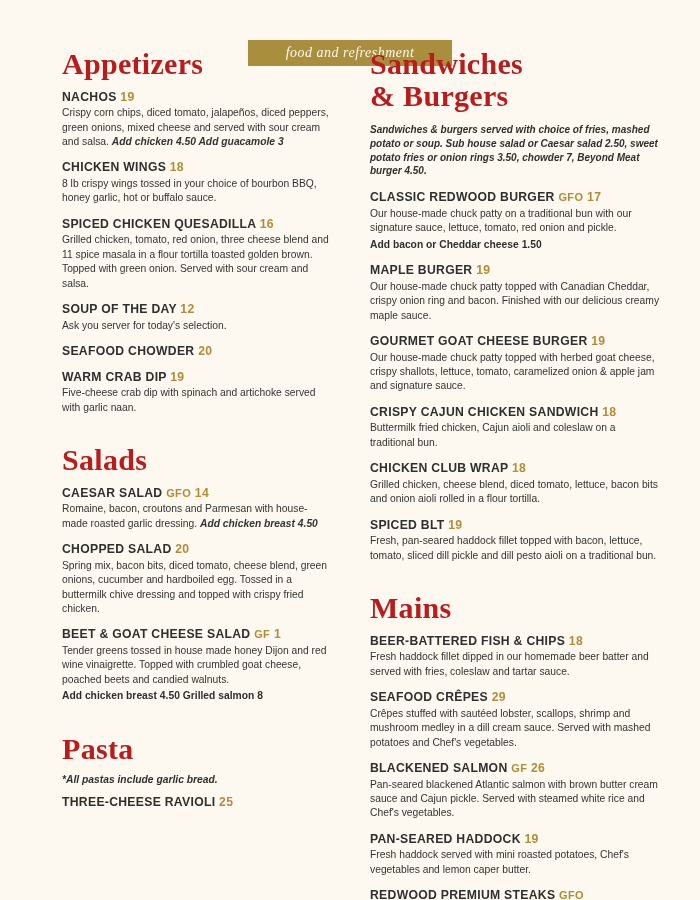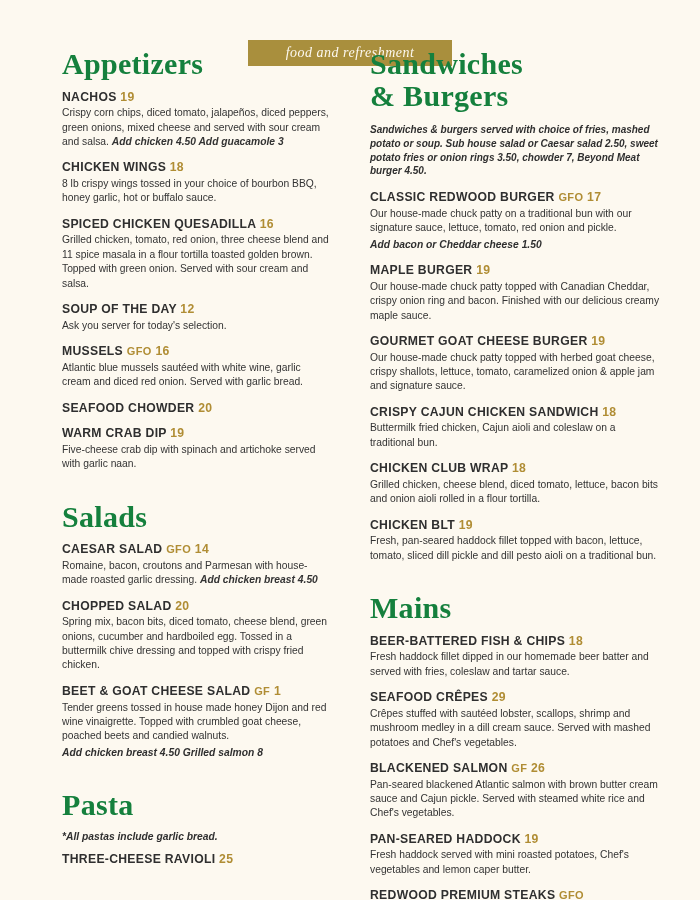--- a/index.html
+++ b/index.html
@@ -47,21 +47,21 @@
     width: 350px;
     padding: 0 18px 0 62px;
   }
   .col-right {
     width: 350px;
     padding: 0 40px 8px 20px;
   }
   .section-title {
     font-family: "Liberation Serif", serif;
     font-weight: bold;
-    color: #15803d;
+    color: #b91c1c;
     font-size: 30px;
     line-height: 1.05;
     margin: 0 0 10px 0;
     letter-spacing: 0.3px;
   }
   .section-title.two-line {
     margin-bottom: 12px;
   }
   .sec-gap {
     height: 18px;
@@ -108,21 +108,20 @@
     color: #333;
   }
   .addon {
     font-weight: bold;
     font-style: italic;
     text-align: right;
   }
   .addon-line {
     font-size: 10.3px;
     font-weight: bold;
-    font-style: italic;
     line-height: 1.4;
     margin-top: 2px;
   }
 </style>
 </head>
 <body>
 
 <div class="banner">
   <span>food and refreshment</span>
 </div>
@@ -161,28 +160,20 @@
     </div>
 
     <div class="item">
       <div class="item-head">
         <span>SOUP OF THE DAY</span>
         <span class="price">12</span>
       </div>
       <div class="desc">Ask you server for today's selection.</div>
     </div>
 
-    <div class="item">
-      <div class="item-head">
-        <span>MUSSELS</span>
-        <span class="tag">GFO</span>
-        <span class="price">16</span>
-      </div>
-      <div class="desc">Atlantic blue mussels sautéed with white wine, garlic cream and diced red onion. Served with garlic bread.</div>
-    </div>
 
     <div class="item">
       <div class="item-head">
         <span>SEAFOOD CHOWDER</span>
         <span class="price">20</span>
       </div>
     </div>
 
     <div class="item">
       <div class="item-head">
@@ -287,21 +278,21 @@
     <div class="item">
       <div class="item-head">
         <span>CHICKEN CLUB WRAP</span>
         <span class="price">18</span>
       </div>
       <div class="desc">Grilled chicken, cheese blend, diced tomato, lettuce, bacon bits and onion aioli rolled in a flour tortilla.</div>
     </div>
 
     <div class="item">
       <div class="item-head">
-        <span>CHICKEN BLT</span>
+        <span>SPICED BLT</span>
         <span class="price">19</span>
       </div>
       <div class="desc">Fresh, pan-seared haddock fillet topped with bacon, lettuce, tomato, sliced dill pickle and dill pesto aioli on a traditional bun.</div>
     </div>
 
     <div class="sec-gap"></div>
 
     <h2 class="section-title">Mains</h2>
 
     <div class="item">

